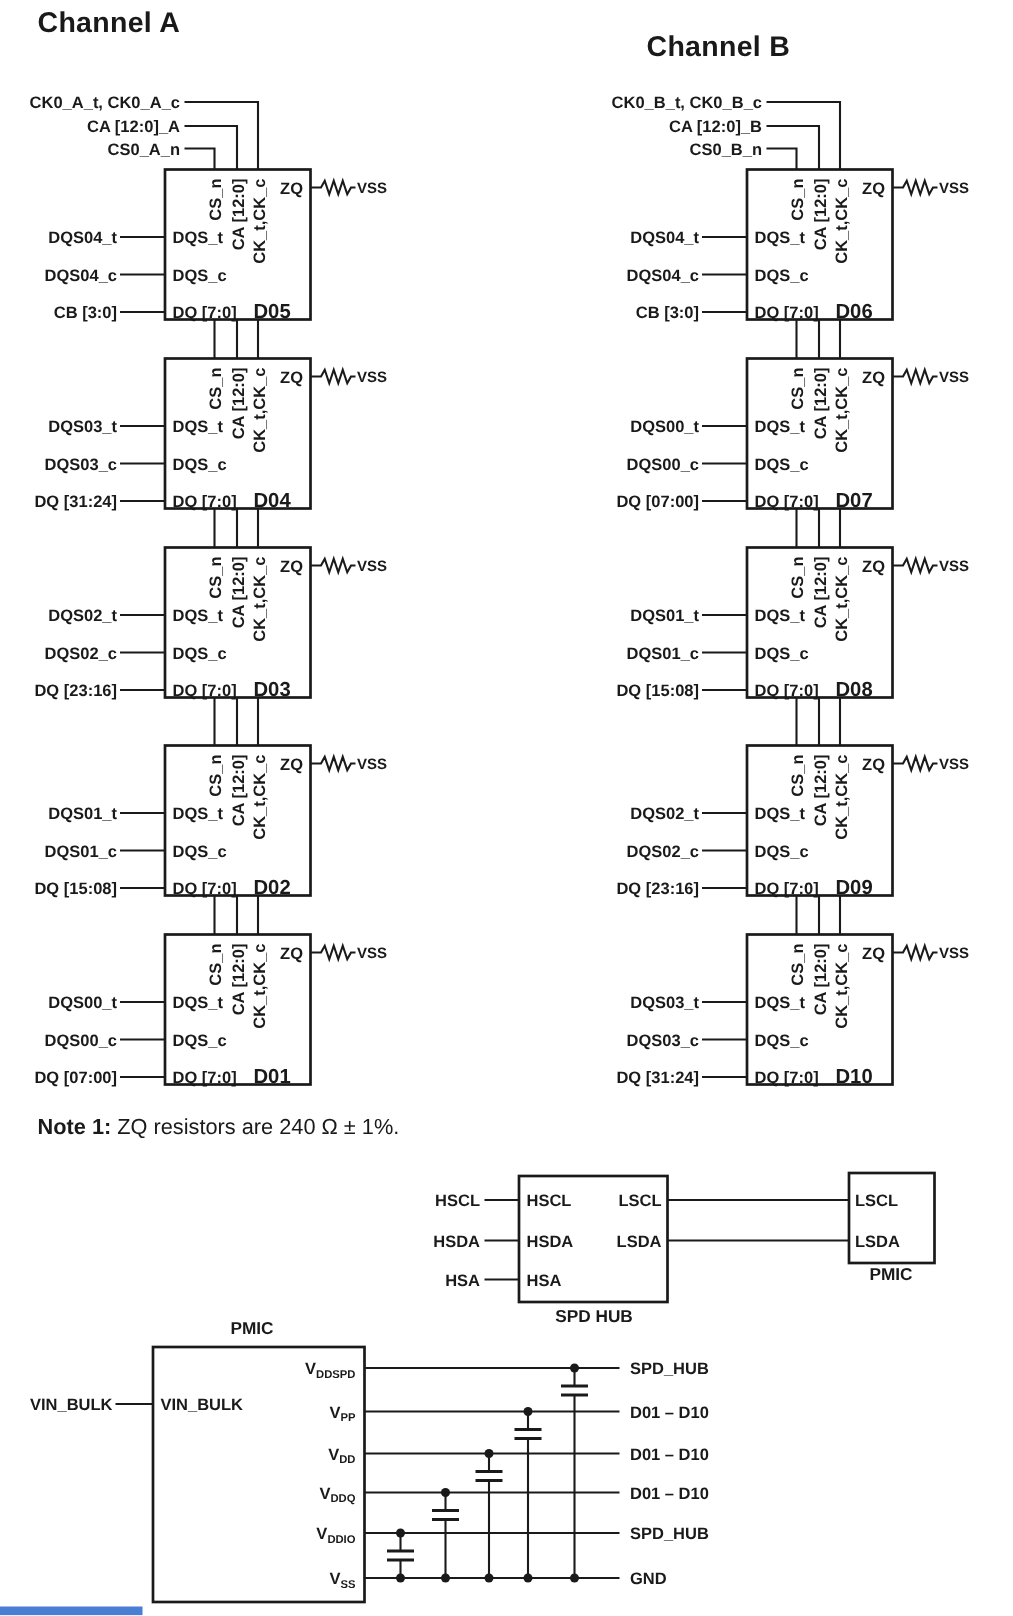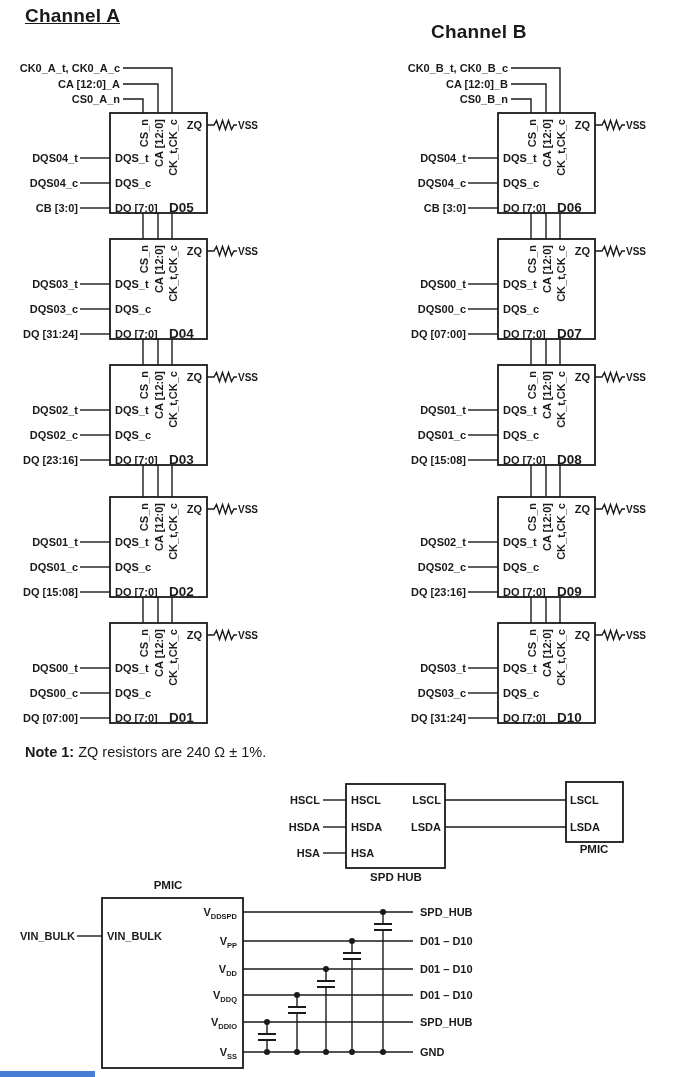--- a/index.html
+++ b/index.html
@@ -1,19 +1,19 @@
 <!DOCTYPE html>
 <html><head>
 <meta charset="utf-8">
 <style>
   html,body{margin:0;padding:0;background:#fff;}
   .stage{position:relative;width:675px;height:1077px;background:#ffffff;overflow:hidden;
          font-family:"Liberation Sans",sans-serif;color:#1a1a1a;}
   .chan-title{position:absolute;top:5px;font-size:19px;font-weight:700;letter-spacing:.2px;}
-  #titleA{left:25px;text-decoration:underline;}
+  #titleA{left:25px;}
   #titleB{left:431px;margin-top:16px;}
   .note{position:absolute;left:25px;top:744px;font-size:14.5px;text-align:center;}
   .note .note-bold{font-weight:700;}
   svg text{font-family:"Liberation Sans",sans-serif;fill:#1a1a1a;font-weight:700;font-size:11px;}
   svg .sm{font-size:10px;}
   svg .devname{font-size:13.5px;}
   svg .blk-label{font-size:11.5px;}
   .accent-bar{position:absolute;left:0;top:1071px;width:95px;height:6px;background:#4a7dd4;}
 </style>
 </head>

